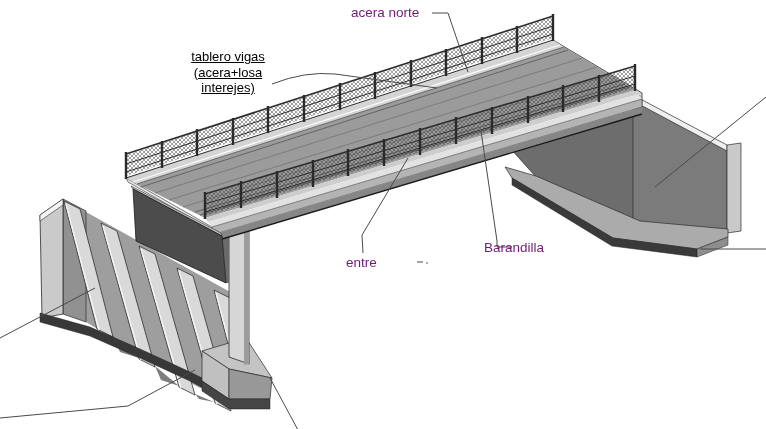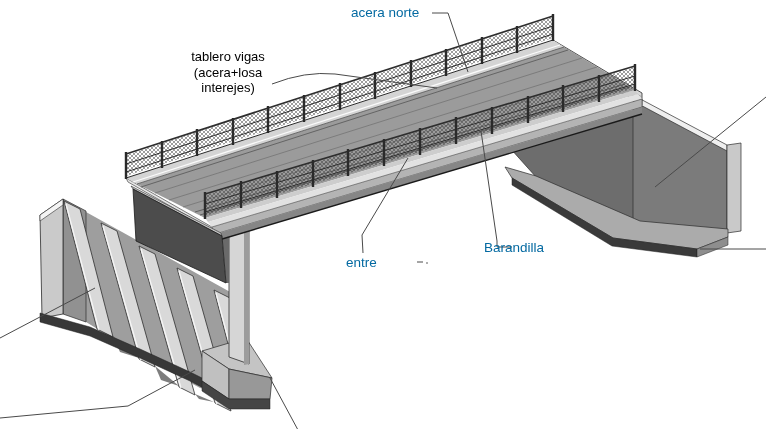--- a/index.html
+++ b/index.html
@@ -2,21 +2,21 @@
 <html><head>
 <meta charset="utf-8">
 <style>
   html,body{margin:0;padding:0;background:#fff;}
   #stage{
     position:relative;width:766px;height:429px;background:#ffffff;
     font-family:"Liberation Sans", sans-serif;overflow:hidden;
   }
   #drawing{position:absolute;left:0;top:0;}
   .lbl{
-    position:absolute;color:#0369a1;font-size:13.5px;line-height:15.5px;
+    position:absolute;color:#701a75;font-size:13.5px;line-height:15.5px;
     white-space:nowrap;
   }
   .lbl-block{
     position:absolute;color:#000;font-size:13px;line-height:15.5px;
     width:120px;text-align:center;
   }
 </style>
 </head>
 <body>
 
@@ -110,21 +110,21 @@
       <path d="M0,338 L95,288"></path>
       <path d="M0,418 L128,406 L195,370"></path>
       <path d="M270,378 L298,430"></path>
       <path d="M766,97 L655,187"></path>
       <path d="M700,249 L766,249"></path>
       <path d="M417,262 h6"></path>
       <circle cx="427" cy="263" r="0.8" fill="#4a4a4a" stroke="none"></circle>
     </g>
   </svg>
 
-  <div class="lbl-block" style="left:168px;top:49px;">
+  <div class="lbl-block" style="left:168px;top:49px;text-decoration:underline;">
     <div>tablero vigas</div>
     <div>(acera+losa</div>
     <div>interejes)</div>
   </div>
 
   <div class="lbl" style="left:351px;top:5px;">acera norte</div>
 
   <div class="lbl" style="left:346px;top:255px;">entre</div>
 
   <div class="lbl" style="left:484px;top:240px;">Barandilla</div>

